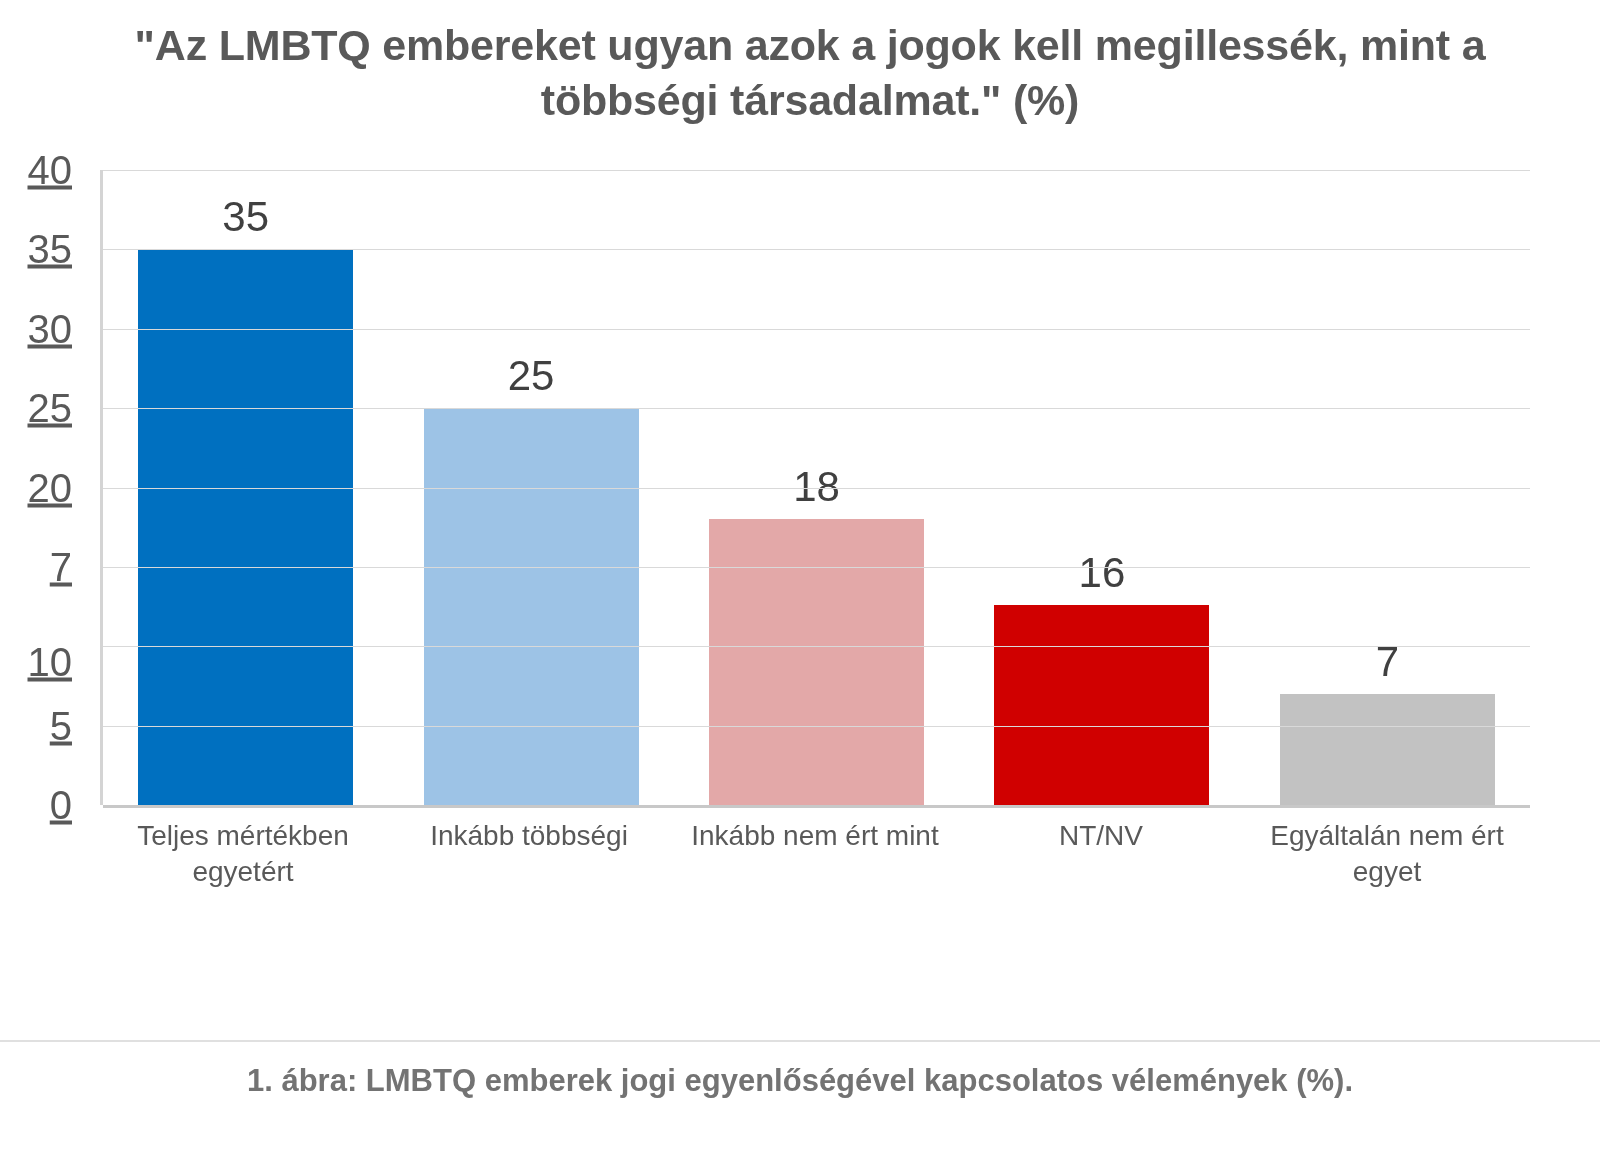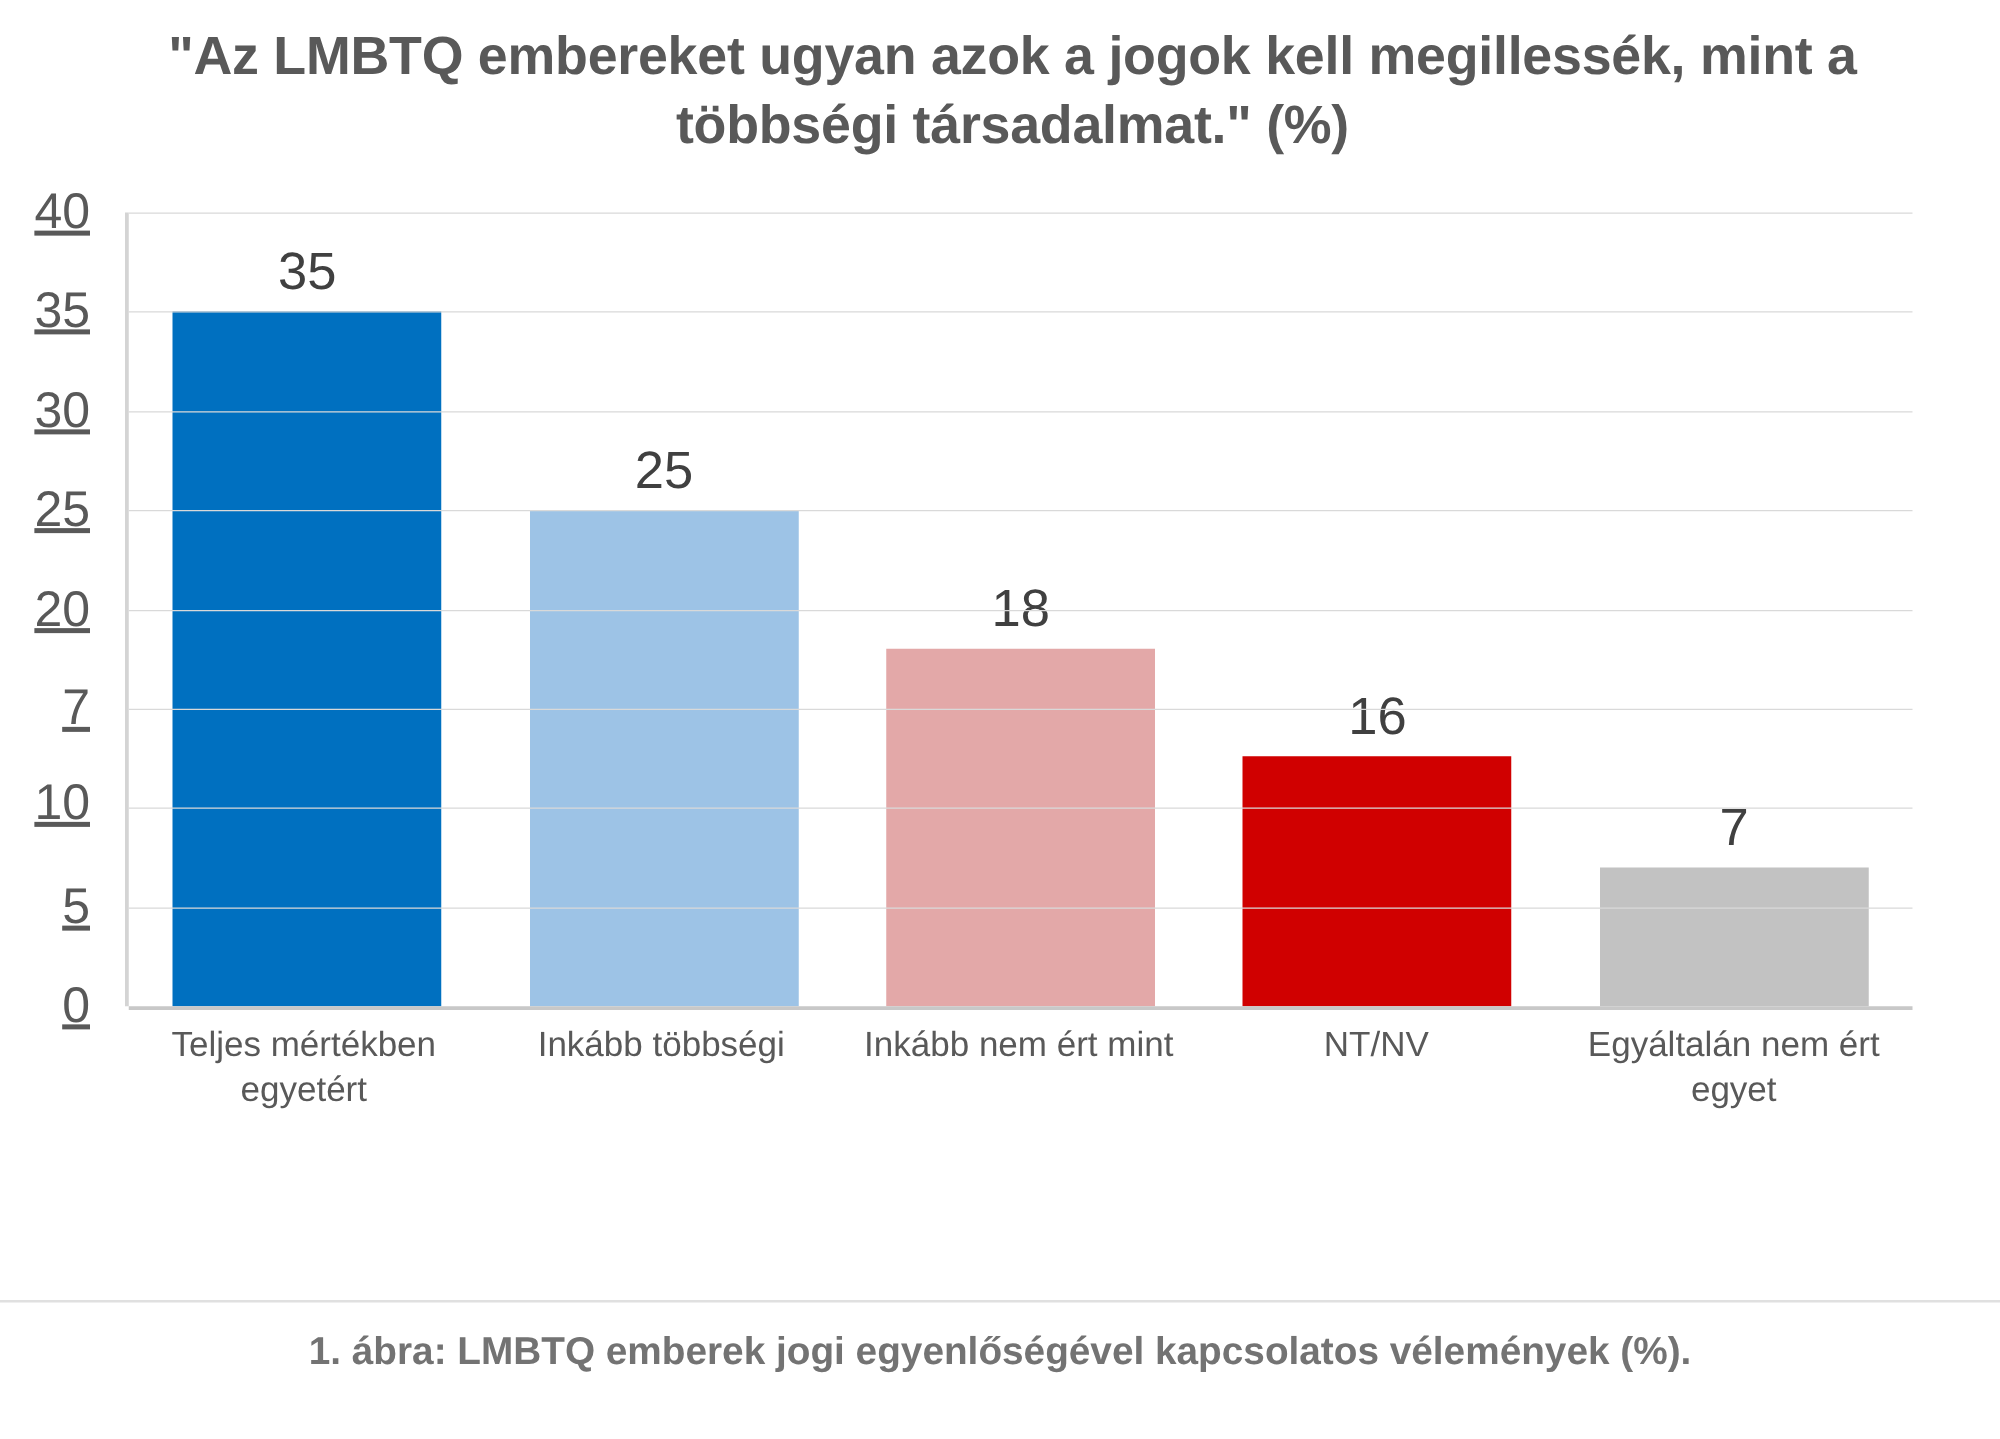--- a/index.html
+++ b/index.html
@@ -158,21 +158,21 @@
 
 <div class="page">
 
   <div class="chart-title">"Az LMBTQ embereket ugyan azok a jogok kell megillessék, mint a többségi társadalmat." (%)</div>
 
   <div class="plot-wrap">
 
     <div class="y-axis-labels">
         <div class="y-tick" style="top: 635px;">0</div>
         <div class="y-tick" style="top: 555.625px;">5</div>
-        <div class="y-tick" style="top: 473px;">10</div>
+        <div class="y-tick" style="top: 492px;">10</div>
         <div class="y-tick" style="top: 396.875px;">7</div>
         <div class="y-tick" style="top: 317.5px;">20</div>
         <div class="y-tick" style="top: 238.125px;">25</div>
         <div class="y-tick" style="top: 158.75px;">30</div>
         <div class="y-tick" style="top: 79.375px;">35</div>
         <div class="y-tick" style="top: 0px;">40</div>
       </div>
 
     <div class="grid-area">
       <div class="bars">

